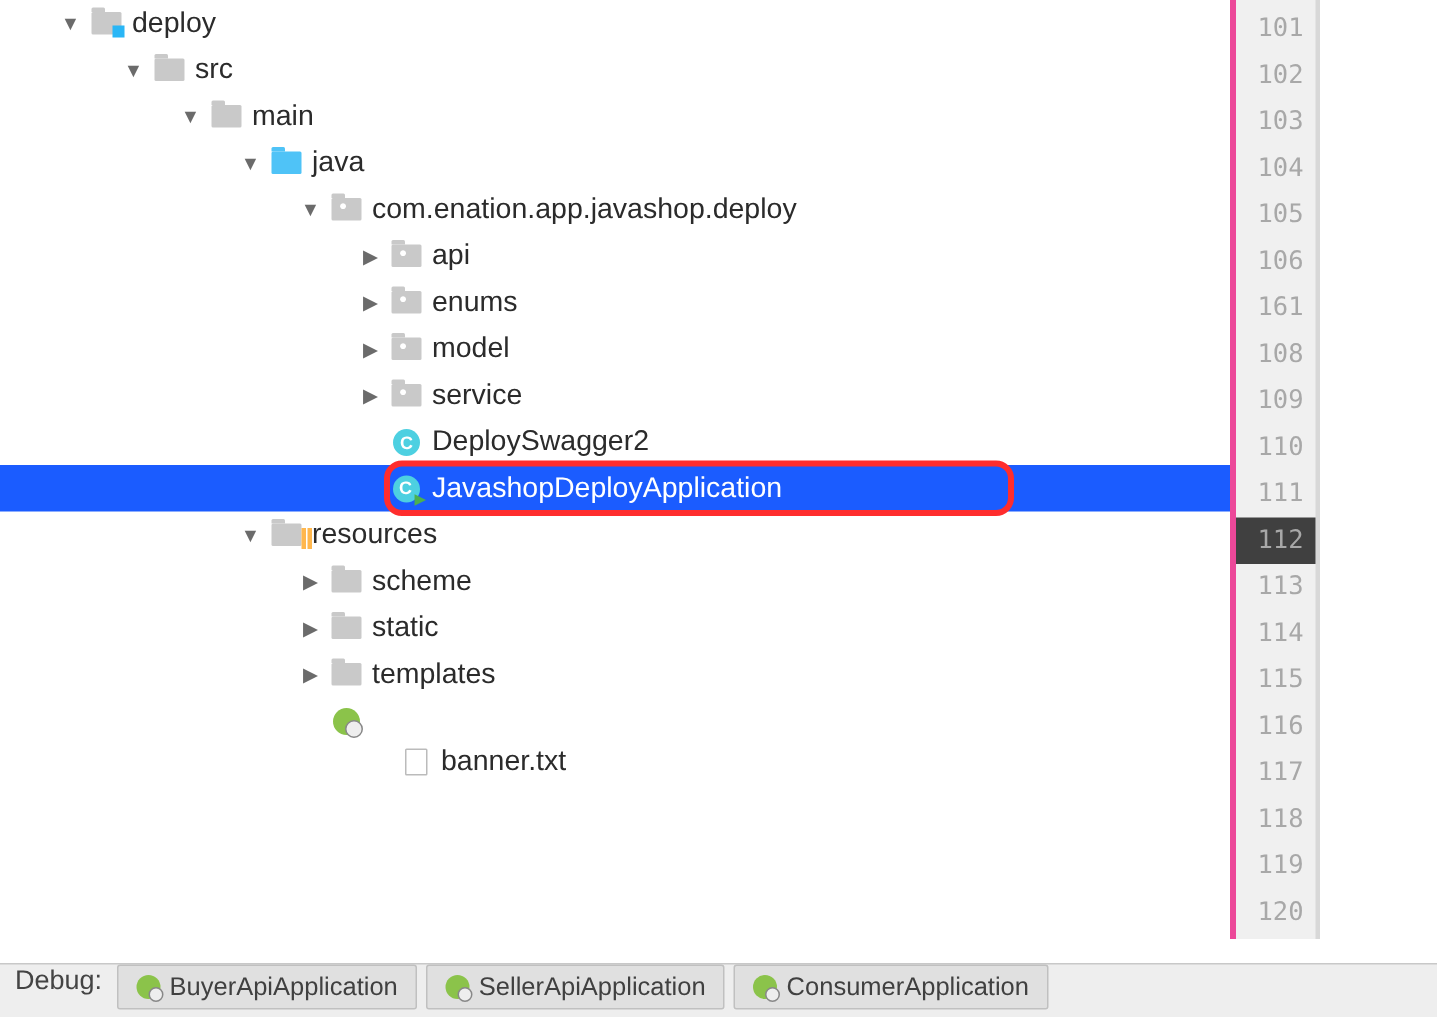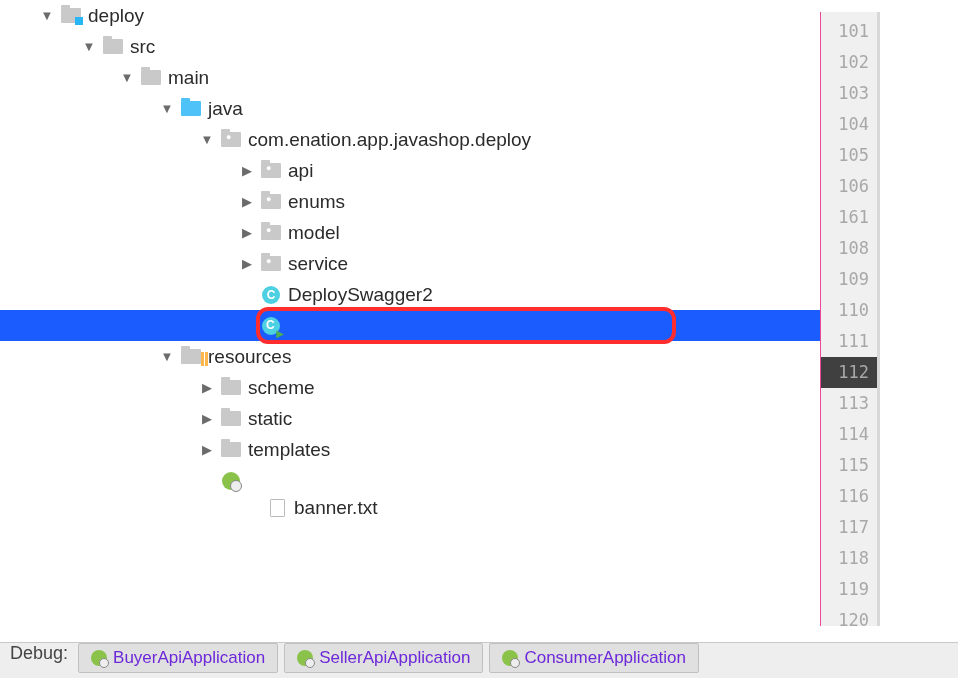--- a/index.html
+++ b/index.html
@@ -17,24 +17,23 @@
   display: flex;
   height: 626px;
 }
 .project-tree {
   width: 820px;
   overflow: hidden;
 }
 .editor-gutter {
   width: 60px;
   background: #f0f0f0;
-  border-left: 1px solid #ec4899;
+  border-left: 4px solid #ec4899;
   border-right: 3px solid #d8d8d8;
   padding-top: 4px;
-  margin-top: 12px;
 }
 .line-number {
   text-align: right;
   padding-right: 8px;
   font-family: Menlo, Consolas, monospace;
   font-size: 17px;
   color: #a8a8a8;
   height: 31px;
   line-height: 31px;
   user-select: none;
@@ -253,21 +252,21 @@
 .run-tab {
   display: flex;
   align-items: center;
   height: 30px;
   padding: 0 12px;
   margin-right: 6px;
   background: #e0e0e0;
   border: 1px solid #c0c0c0;
   border-radius: 2px;
   font-size: 17px;
-  color: #6d28d9;
+  color: #404040;
   cursor: pointer;
 }
 .run-tab .spring-icon {
   width: 16px; height: 16px;
   margin-right: 6px;
 }
 .run-tab .spring-icon::after {
   width: 8px; height: 8px;
   border-width: 1px;
 }
@@ -356,20 +355,21 @@
           <div class="class-icon">C</div>
         </span>
         <span class="label">DeploySwagger2</span>
       </div>
       <div class="tree-row selected">
         <span class="indent" style="width: 238px;"></span>
         <span class="arrow none">▶</span>
         <span class="node-icon">
           <div class="class-main-icon"></div>
         </span>
+        <span class="label">JavashopDeployApplication</span>
       </div>
       <div class="tree-row">
         <span class="indent" style="width: 158px;"></span>
         <span class="arrow ">▼</span>
         <span class="node-icon">
           <div class="folder-resources"></div>
         </span>
         <span class="label">resources</span>
       </div>
       <div class="tree-row">

